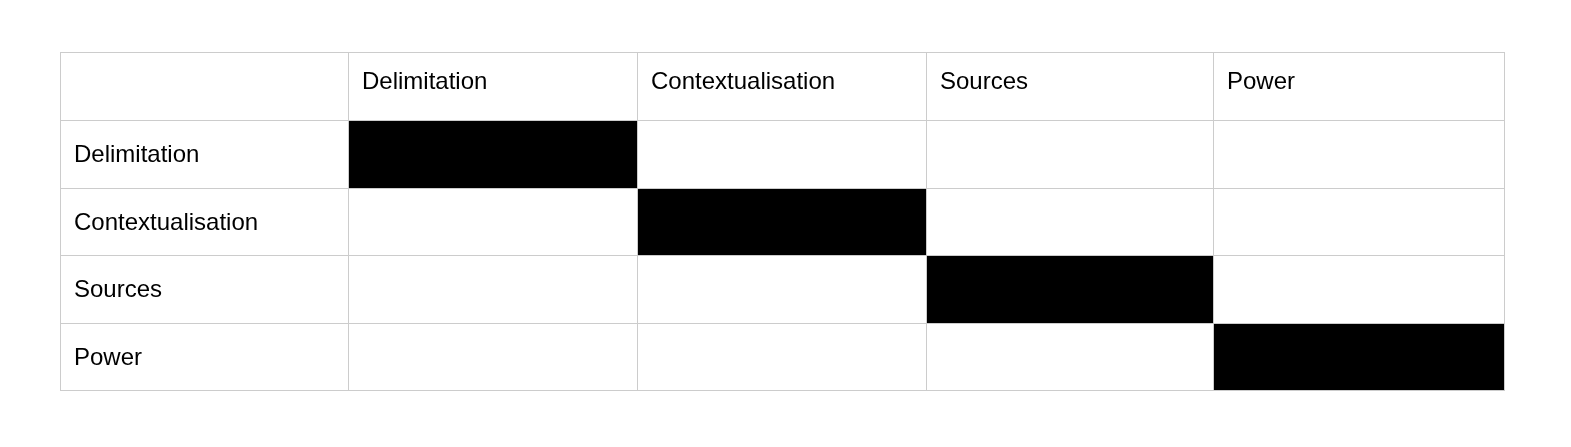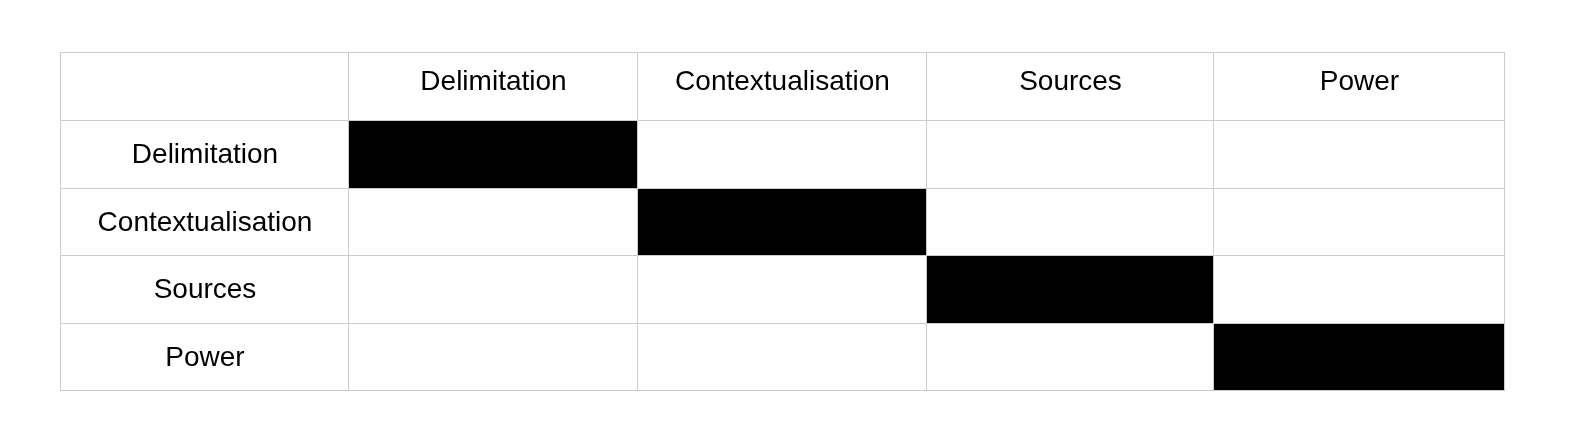--- a/index.html
+++ b/index.html
@@ -19,23 +19,23 @@
     position: absolute;
     left: 60px;
     top: 52px;
     width: 1444px;
     border-collapse: collapse;
     table-layout: fixed;
   }
   table.matrix th,
   table.matrix td {
     border: 1.5px solid #cccccc;
-    font-size: 28px;
+    font-size: 24px;
     font-weight: normal;
-    text-align: center;
+    text-align: left;
     vertical-align: middle;
     padding: 0 12px 0 13px;
     white-space: nowrap;
     overflow: hidden;
   }
   table.matrix thead tr { height: 68px; }
   table.matrix tbody tr { height: 67.5px; }
   
   table.matrix thead th { padding-bottom: 11px; }
   table.matrix td.filled { background: #000000; }

